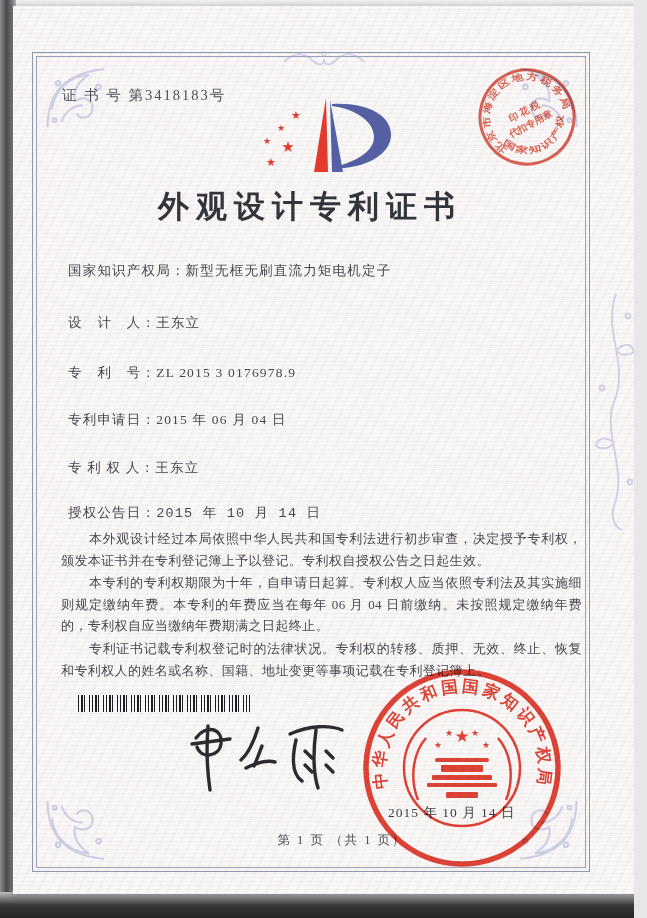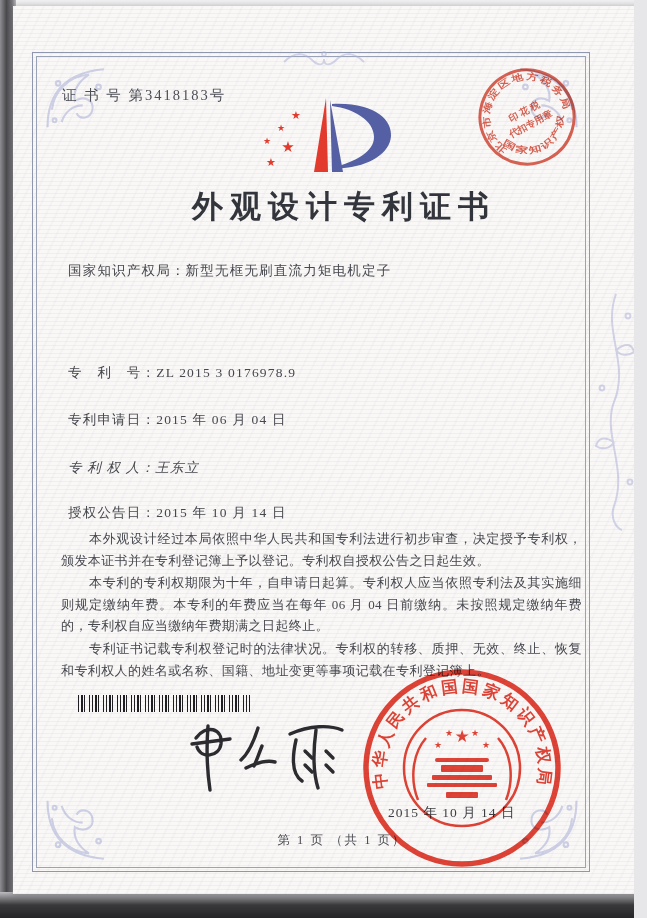--- a/index.html
+++ b/index.html
@@ -31,23 +31,23 @@
   .flo-tr{left:492px;top:64px;transform:scaleX(-1);}
   .flo-bl{left:44px;top:776px;transform:scaleY(-1);}
   .flo-br{left:492px;top:776px;transform:scale(-1,-1);}
   .vine-r{left:592px;top:292px;color:#a9aed6;opacity:.5;}
   .motif-top{left:282px;top:50px;color:#a9aed6;opacity:.5;}
 
   
   .cert-no{left:62px;top:86px;font-size:14.5px;letter-spacing:2px;color:#4c4e57;}
   .logo{left:240px;top:92px;}
   .title{left:36px;top:186px;width:548px;text-align:center;font-size:31px;font-weight:700;
-    letter-spacing:7px;color:#33353c;padding-left:34px;}
+    letter-spacing:7px;color:#33353c;}
   .field{left:68px;width:500px;font-size:13.5px;letter-spacing:1.2px;color:#46484f;white-space:nowrap;}
-  .f0{top:262px;} .f1{top:314px;} .f2{top:364px;} .f3{top:411px;} .f4{top:459px;font-style:italic;} .f5{top:504px;}
+  .f0{top:262px;} .f1{top:314px;} .f2{top:364px;} .f3{top:411px;} .f4{top:459px;} .f5{top:504px;font-family:Liberation Mono, monospace;}
   .paras{left:61px;top:528px;width:521px;font-size:13px;line-height:21.6px;color:#46484f;
     text-align:justify;letter-spacing:.4px;}
   .paras p{margin:0 0 1px 0;text-indent:2.15em;}
 
   .barcode{left:78px;top:695px;width:172px;height:17px;background:
     repeating-linear-gradient(90deg,#1e1e22 0 1.5px,transparent 1.5px 3px,
       #1e1e22 3px 5.5px,transparent 5.5px 6.5px,#1e1e22 6.5px 7.5px,transparent 7.5px 11px,
       #1e1e22 11px 12px,transparent 12px 14px);}
 
   .director{left:85px;top:736px;font-family:"Liberation Sans","DejaVu Sans",sans-serif;
@@ -128,20 +128,21 @@
       <text x="41" y="39" font-size="9">★</text>
       <text x="27" y="52" font-size="9">★</text>
       <text x="48" y="60" font-size="15">★</text>
       <text x="31" y="74" font-size="11">★</text>
     </g>
   </svg>
 
   <div class="abs title">外观设计专利证书</div>
 
   <div class="abs field f0"><span>国家知识产权局：</span><span>新型无框无刷直流力矩电机定子</span></div>
+  <div class="abs field f1"><span>设　计　人：</span><span>王东立</span></div>
   <div class="abs field f2"><span>专　利　号：</span><span>ZL 2015 3 0176978.9</span></div>
   <div class="abs field f3"><span>专利申请日：</span><span>2015 年 06 月 04 日</span></div>
   <div class="abs field f4"><span>专 利 权 人：</span><span>王东立</span></div>
   <div class="abs field f5"><span>授权公告日：</span><span>2015 年 10 月 14 日</span></div>
 
   <div class="abs paras">
     <p>本外观设计经过本局依照中华人民共和国专利法进行初步审查，决定授予专利权，颁发本证书并在专利登记簿上予以登记。专利权自授权公告之日起生效。</p>
     <p>本专利的专利权期限为十年，自申请日起算。专利权人应当依照专利法及其实施细则规定缴纳年费。本专利的年费应当在每年 06 月 04 日前缴纳。未按照规定缴纳年费的，专利权自应当缴纳年费期满之日起终止。</p>
     <p>专利证书记载专利权登记时的法律状况。专利权的转移、质押、无效、终止、恢复和专利权人的姓名或名称、国籍、地址变更等事项记载在专利登记簿上。</p>
   </div>

